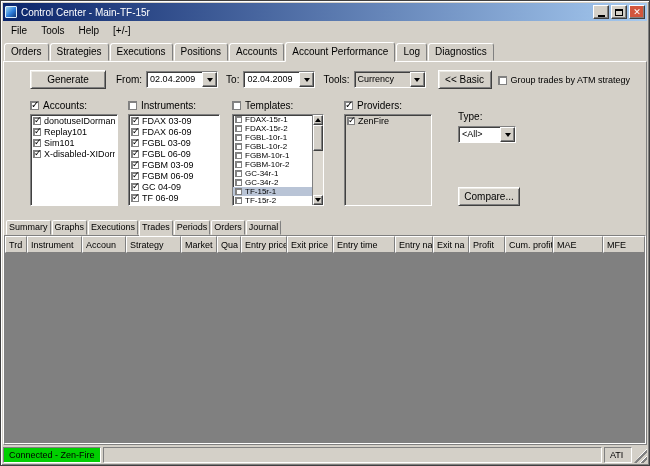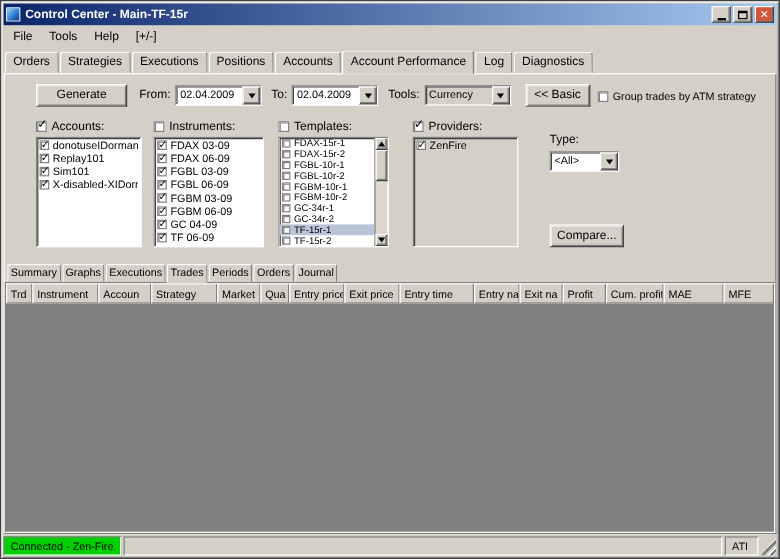--- a/index.html
+++ b/index.html
@@ -6,21 +6,21 @@
   :root{--face:#d4d0c8;--sh:#808080;--dk:#404040;--hi:#ffffff}
   html,body{width:650px;height:466px}
   body{font-family:"Liberation Sans","DejaVu Sans",sans-serif;font-size:10px;color:#000;background:#d4d0c8}
   .window{width:650px;height:466px;display:flex;flex-direction:column;background:var(--face);
     border:1px solid var(--dk);box-shadow:inset 1px 1px 0 var(--hi),inset -1px -1px 0 var(--sh)}
   
   .titlebar{flex:none;height:18px;margin:2px 2px 0 2px;display:flex;align-items:center;padding:1px 2px;
     background:linear-gradient(90deg,var(--titlebar-start,#0a246a),var(--titlebar-end,#a6caf0));color:#fff}
   .app-icon{width:12px;height:12px;flex:none;margin-right:4px;border-radius:1px;
     background:linear-gradient(135deg,#9fd8ef 0%,#2d7ddb 55%,#12397a 100%);border:1px solid #dfeefb}
-  .title-text{flex:1;font-size:10px;font-weight:bold;white-space:nowrap;overflow:hidden}
+  .title-text{flex:1;font-size:10px;font-weight:normal;white-space:nowrap;overflow:hidden}
   .tbtn{width:16px;height:14px;margin-left:2px;flex:none;background:var(--face);color:#000;
     border:1px solid;border-color:var(--hi) var(--dk) var(--dk) var(--hi);box-shadow:inset -1px -1px 0 var(--sh);
     display:flex;align-items:center;justify-content:center}
   .tbtn.close{background:var(--close-red,#d2563c);color:#fff}
   .glyph-min{display:block;width:7px;height:2px;background:#000;margin-top:7px}
   .glyph-max{display:block;width:8px;height:7px;border:1px solid #000;border-top-width:2px}
   .glyph-x{font-size:9px;font-weight:bold;line-height:1;color:#fff}
   
   .menubar{flex:none;height:18px;display:flex;align-items:center;padding:0 3px}
   .menu-item{padding:2px 7px;font-size:10px;white-space:nowrap}

